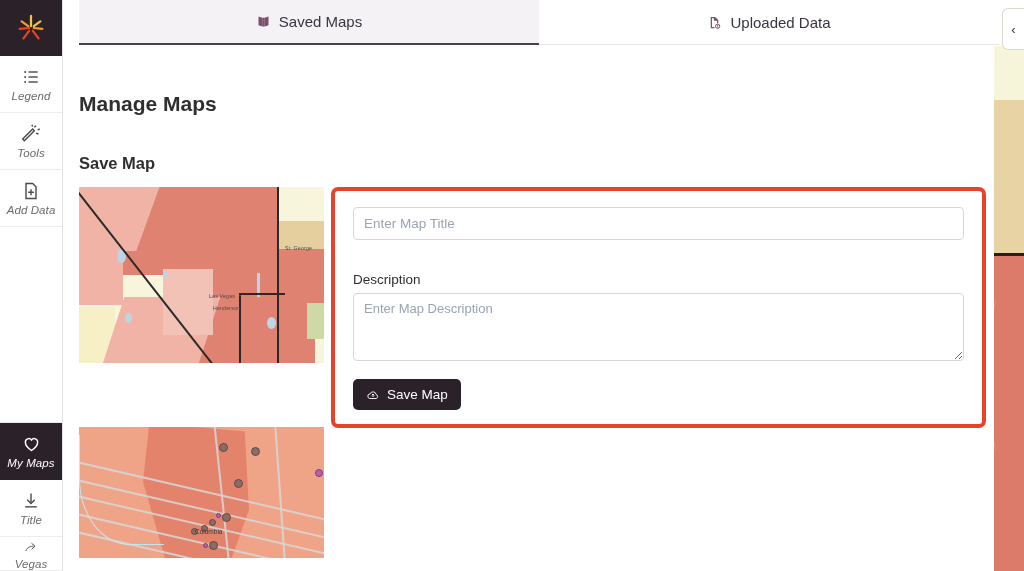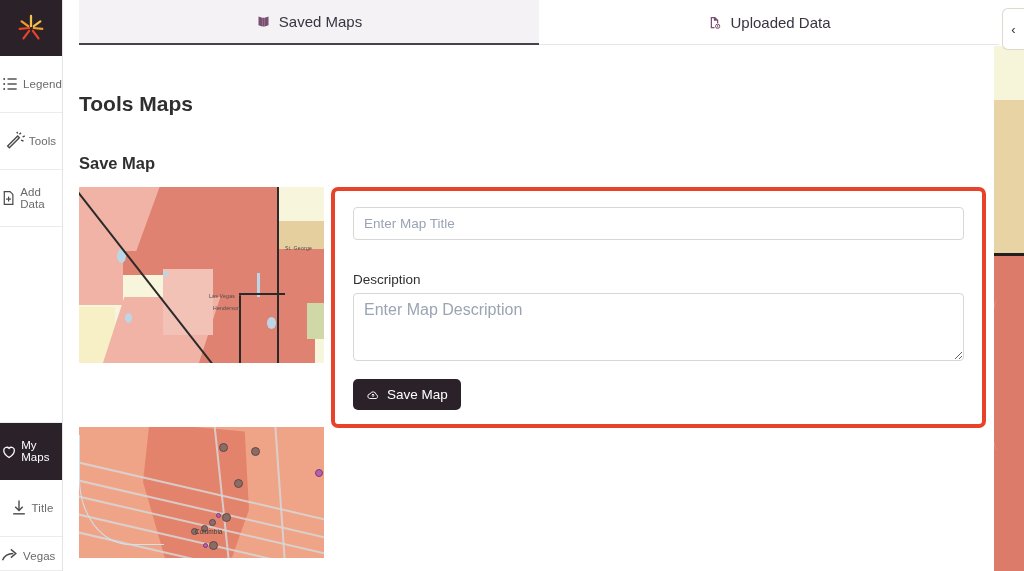--- a/index.html
+++ b/index.html
@@ -30,22 +30,22 @@
     background: #ffffff; border-right: 1px solid #e3e3e3;
     display: flex; flex-direction: column;
   }
   .rail-logo {
     height: 56px; background: #2b2229;
     display: flex; align-items: center; justify-content: center;
     flex: none;
   }
   .rail-item {
     height: 57px; flex: none;
-    display: flex; flex-direction: row; align-items: center; justify-content: center;
-    gap: 3px; color: #5c5c5c; border-bottom: 1px solid #ececec; cursor: pointer;
+    display: flex; flex-direction: column; align-items: center; justify-content: center;
+    gap: 3px; color: #5c5c5c; border-bottom: 1px solid #ececec; cursor: pointer; font-style: italic;
   }
   .rail-item .ri-label { font-size: 11.5px; letter-spacing: .1px; color: #6a6a6a; }
   .rail-item.active { background: #2b2229; border-bottom-color: #2b2229; }
   .rail-item.active .ri-label { color: #ffffff; }
   .rail-item.active svg { stroke: #ffffff; }
   .rail-spacer { flex: 1 1 auto; border-bottom: 1px solid #ececec; }
   .rail-item svg { stroke: #4a4a4a; fill: none; stroke-width: 1.7; }
   .rail-item.clipped { height: 34px; overflow: hidden; justify-content: flex-start; padding-top: 4px; }
 
   
@@ -139,21 +139,21 @@
   .field-label.second { margin-top: 32px; }
   .text-input {
     width: 100%; height: 33px; padding: 6px 10px;
     border: 1px solid #d7d7d7; border-radius: 4px;
     font-family: "Liberation Sans", sans-serif; font-size: 13.5px; color: #2f2f2f;
     background: #fff; outline: none;
   }
   .text-area {
     width: 100%; height: 68px; padding: 7px 10px; resize: vertical;
     border: 1px solid #d7d7d7; border-radius: 4px;
-    font-family: "Liberation Sans", sans-serif; font-size: 16px; color: #2f2f2f;
+    font-family: "Liberation Sans", sans-serif; font-size: 13px; color: #2f2f2f;
     background: #fff; outline: none;
   }
   .text-input::placeholder, .text-area::placeholder { color: #9aa4b3; }
   .save-btn {
     margin-top: 14px; display: inline-flex; align-items: center; gap: 7px;
     background: #2b2229; color: #ffffff; border: none; border-radius: 5px;
     padding: 8px 13px; font-size: 13.5px; font-family: "Liberation Sans", sans-serif;
     cursor: pointer;
   }
   .save-btn svg { stroke: #fff; fill: none; stroke-width: 1.6; }
@@ -266,21 +266,21 @@
         <span>Uploaded Data</span>
       </div>
     </div>
     <div class="collapse-btn">
       <span>‹</span>
     </div>
   </div>
 
   <div class="content">
 
-    <div class="page-title">Tools Maps</div>
+    <div class="page-title">Manage Maps</div>
     <div class="section-title">Save Map</div>
 
     <div class="row">
 
       <div class="thumb thumb-1">
         <div class="t1">
           <div class="p az-cream"></div>
           <div class="p nv-dark"></div>
           <div class="p nv-dark2"></div>
           <div class="p nv-light"></div>

